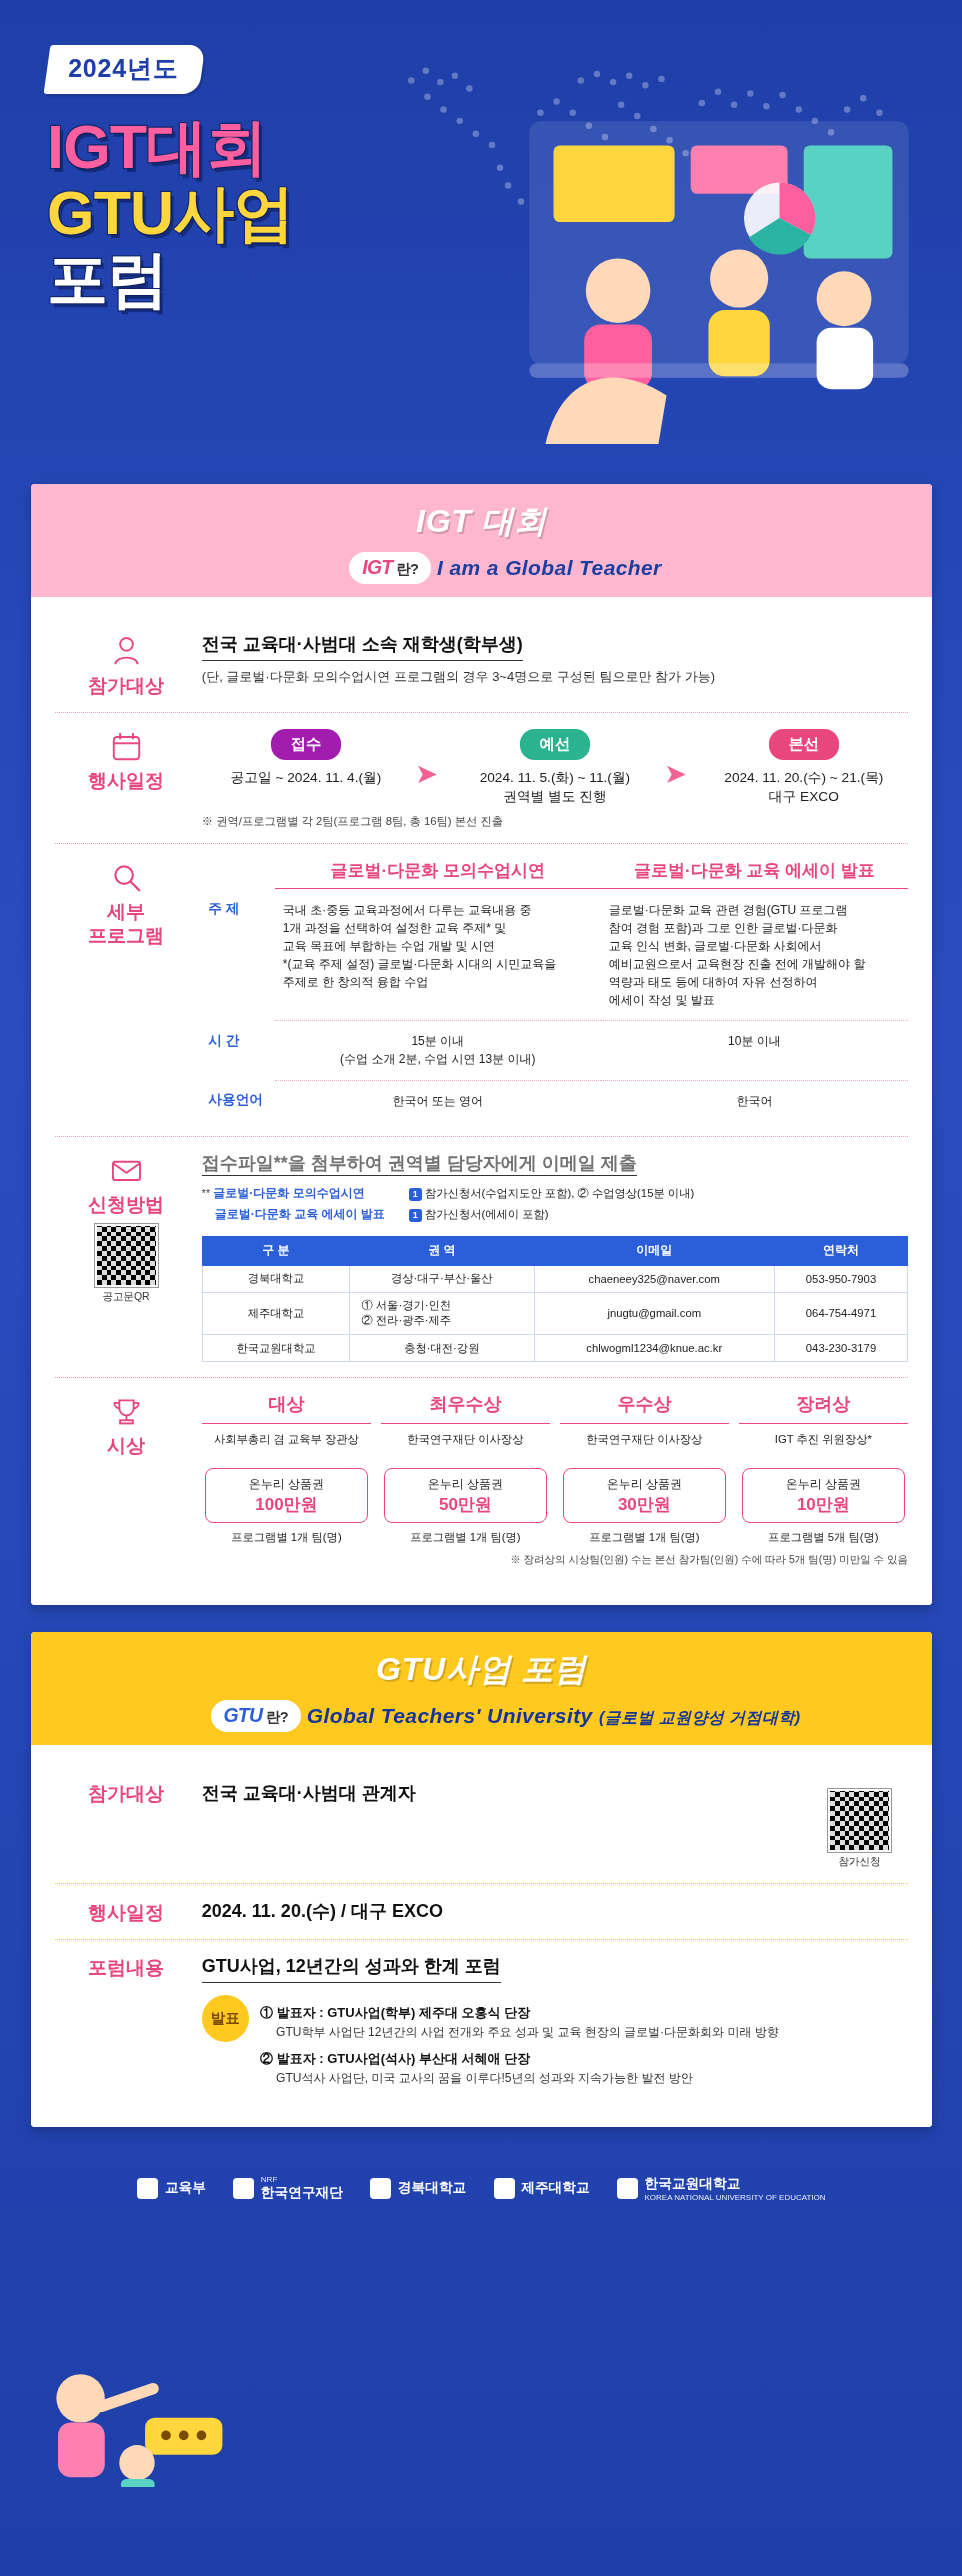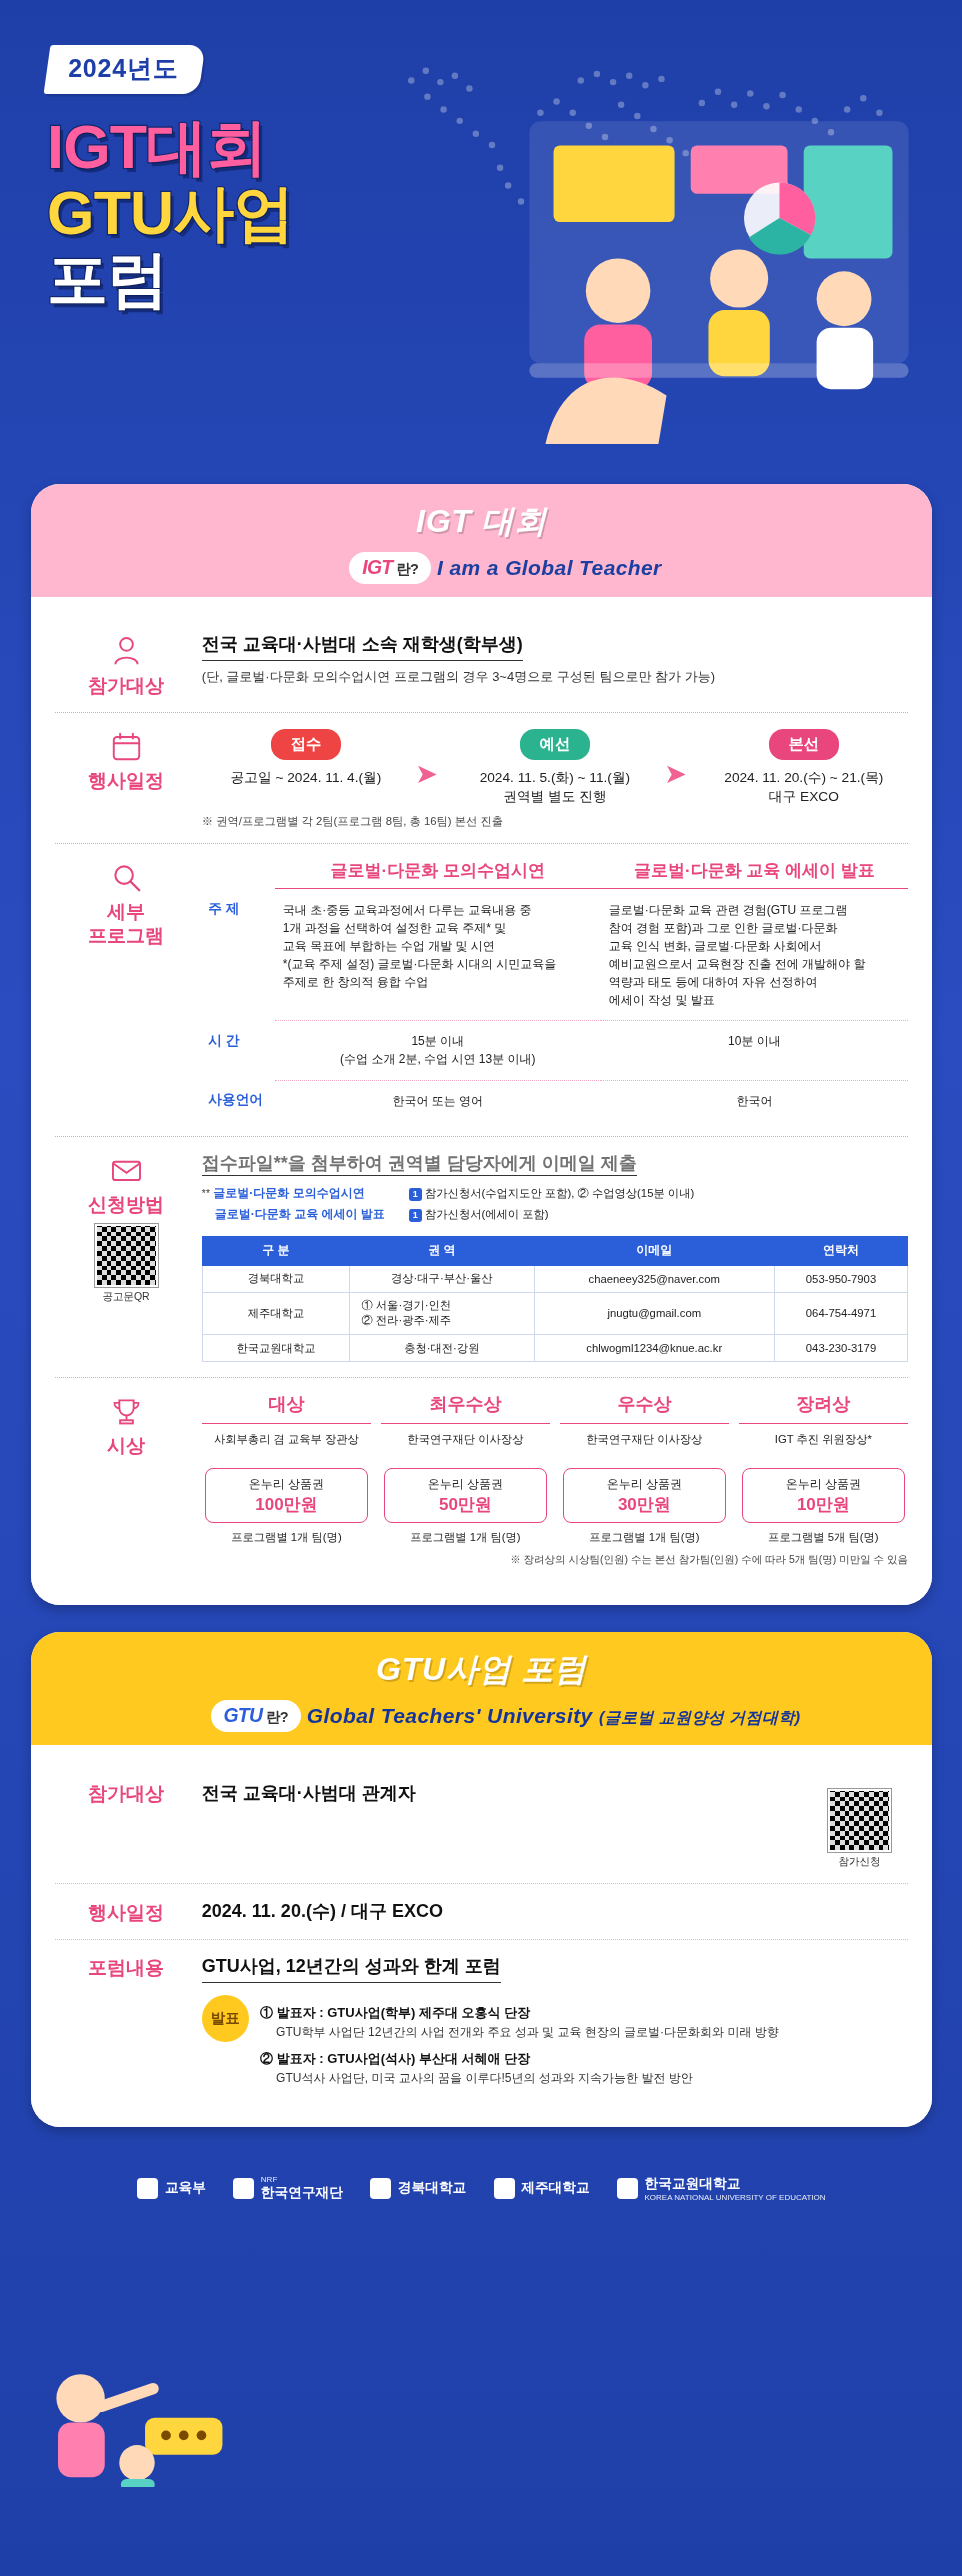--- a/index.html
+++ b/index.html
@@ -61,21 +61,21 @@
     right: 14.5px;
     top: 97px;
     width: 452px;
     height: 347px;
   }
   
   .card {
     position: relative;
     margin: 0 31px 27.4px 31px;
     background: #ffffff;
-    border-radius: 29px;
+    border-radius: 4px;
     box-shadow: 0 4.8px 11.3px rgba(0,0,0,0.22);
     overflow: hidden;
   }
   .card-head {
     text-align: center;
     padding: 16px 0 13px 0;
   }
   .card-head.igt { background: #ffb7cf; }
   .card-head.gtu { background: #ffc91f; }
   .card-title {
@@ -173,21 +173,21 @@
   .sched-item { flex: 1; text-align: center; }
   .pill {
     display: inline-block;
     color: #fff;
     font-size: 15.3px;
     font-weight: bold;
     padding: 4.8px 19.4px;
     border-radius: 14.5px;
     margin-bottom: 8px;
   }
-  .pill.p1 { background: #ef4444; }
+  .pill.p1 { background: #a21caf; }
   .pill.p2 { background: #2bb38f; }
   .pill.p3 { background: #e8467c; }
   .sched-item .d { font-size: 13.7px; color: #222; line-height: 1.45; }
   .arrow {
     flex: 0 0 31px;
     align-self: center;
     margin-top: 11.3px;
     font-size: 27.4px;
     color: #f06292;
     line-height: 1;

